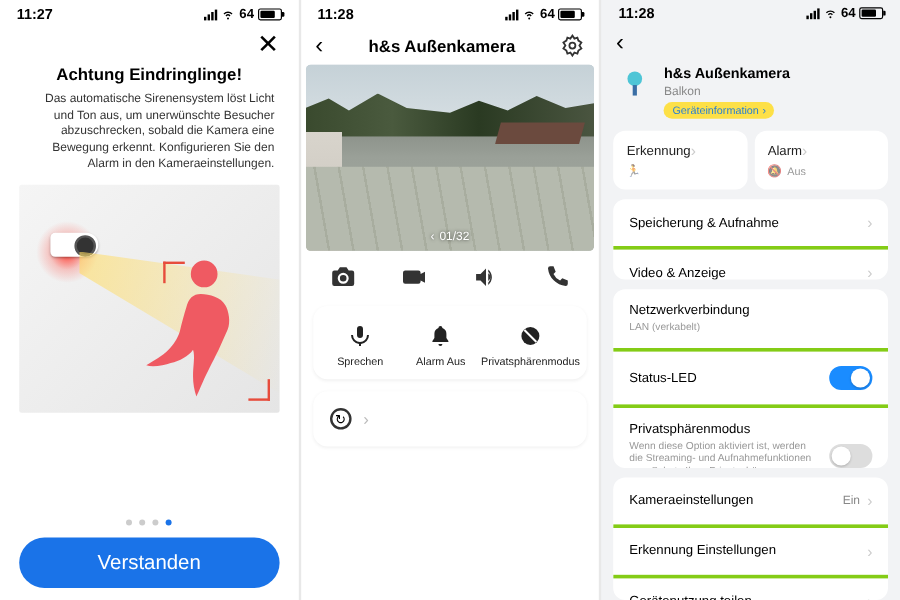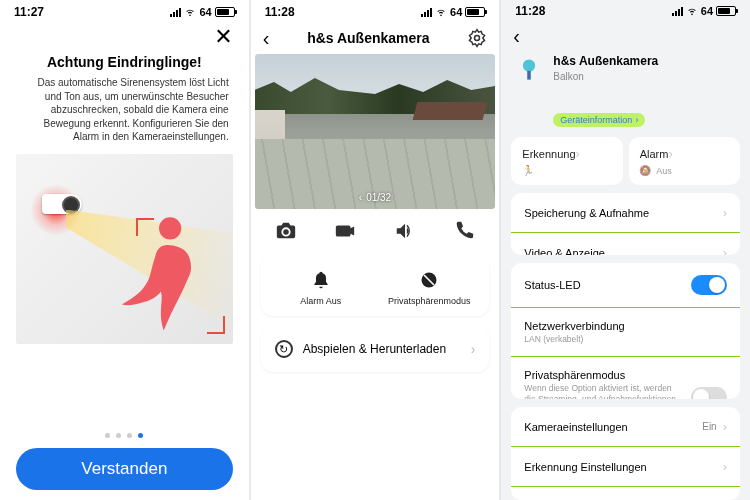--- a/index.html
+++ b/index.html
@@ -64,29 +64,29 @@
   .play-ico::before { content:'↻'; font-size:11px; }
   .play-lbl { flex:1; font-size:12px; }
   .row-chev { color:#bbb; font-size:14px; }
 
   
   .s3-header { display:flex; align-items:flex-start; padding:8px 14px 10px; gap:10px; }
   .dev-icon { width:28px; height:28px; margin-top:2px; }
   .dev-meta { display:flex; flex-direction:column; gap:3px; }
   .dev-name { font-size:12px; font-weight:600; }
   .dev-loc { font-size:10px; color:#888; }
-  .dev-info-chip { display:inline-flex; align-items:center; gap:3px; background:#bef264; color:#2a7fd4; font-size:9px; padding:2px 7px; border-radius:9px; width:fit-content;margin-top:28px; }
+  .dev-info-chip { display:inline-flex; align-items:center; gap:3px; background:#fde047; color:#2a7fd4; font-size:9px; padding:2px 7px; border-radius:9px; width:fit-content; }
   .twin { display:flex; gap:6px; padding:0 10px; }
   .card { background:#fff; border-radius:10px; }
   .twin .card { flex:1; padding:9px 11px; }
   .card-title { font-size:11px; color:#222; display:flex; align-items:center; }
   .card-sub { display:flex; align-items:center; gap:4px; font-size:9px; color:#999; margin-top:4px; }
   .mini-ico { font-size:10px; opacity:.6; }
   .list { margin:8px 10px 0; background:#fff; border-radius:10px; overflow:hidden; }
-  .row { padding:12px 13px; display:flex; align-items:center; justify-content:space-between; font-size:11px; border-bottom:1px solid #84cc16; }
+  .row { padding:12px 13px; display:flex; align-items:center; justify-content:space-between; font-size:11px; border-bottom:3px solid #84cc16; }
   .row:last-child { border-bottom:none; }
   .row-main { display:flex; flex-direction:column; gap:2px; flex:1; }
   .row-sub { font-size:8.5px; color:#999; line-height:1.25; padding-right:8px; }
   .row-val { font-size:10px; color:#888; margin-right:6px; }
   .toggle { width:36px; height:20px; border-radius:10px; position:relative; }
   .toggle.on { background:#1a8cff; }
   .toggle.off { background:#ddd; }
   .toggle::after { content:''; position:absolute; top:2px; width:16px; height:16px; background:#fff; border-radius:50%; box-shadow:0 1px 2px rgba(0,0,0,.2); }
   .toggle.on::after { right:2px; }
   .toggle.off::after { left:2px; }
@@ -204,39 +204,46 @@
         <svg width="22" height="22" viewBox="0 0 24 24">
           <path fill="#333" d="M6 2h3l2 5-2 2a12 12 0 006 6l2-2 5 2v3a2 2 0 01-2 2A18 18 0 014 4a2 2 0 012-2z"></path>
         </svg>
       </span>
   </div>
   <div class="action-card">
     <div class="action-row">
       <div class="action">
         <span class="action-ico">
             <svg width="20" height="20" viewBox="0 0 24 24">
+              <path fill="#222" d="M12 2a3 3 0 013 3v6a3 3 0 01-6 0V5a3 3 0 013-3zm7 9a7 7 0 01-14 0H3a9 9 0 008 8.94V22h2v-2.06A9 9 0 0021 11h-2z"></path>
+            </svg>
+          </span>
+        <span class="action-lbl">Sprechen</span>
+      </div>
+      <div class="action">
+        <span class="action-ico">
+            <svg width="20" height="20" viewBox="0 0 24 24">
               <path fill="#222" d="M12 2a2 2 0 012 2 6 6 0 014 5.7V14l2 3v1H4v-1l2-3V9.7A6 6 0 0110 4a2 2 0 012-2zm-2 18h4a2 2 0 01-4 0z"></path>
             </svg>
           </span>
         <span class="action-lbl">Alarm Aus</span>
       </div>
       <div class="action">
         <span class="action-ico">
             <svg width="20" height="20" viewBox="0 0 24 24">
               <circle cx="12" cy="12" r="9" fill="#222"></circle>
               <path stroke="#fff" stroke-width="2" d="M6 6l12 12"></path>
             </svg>
           </span>
         <span class="action-lbl">Privatsphärenmodus</span>
       </div>
     </div>
   </div>
   <div class="play-row">
     <span class="play-ico"></span>
-    <span class="play-lbl">Abspielen &amp; Herunterladen</span>
     <span class="row-chev">›</span>
   </div>
 </div>
 
 <div class="phone gray">
   <div class="status-bar">
     <span>11:28</span>
     <div class="status-right">
       <div class="signal-bars">
           <span></span>
@@ -300,28 +307,28 @@
         <span>Speicherung &amp; Aufnahme</span>
         <span class="chevr">›</span>
       </div>
     <div class="row">
         <span>Video &amp; Anzeige</span>
         <span class="chevr">›</span>
       </div>
   </div>
   <div class="list">
     <div class="row">
-      <span>Status-LED</span>
-      <div class="toggle on"></div>
-    </div>
-    <div class="row">
       <div class="row-main">
           <span>Netzwerkverbindung</span>
           <span class="row-sub">LAN (verkabelt)</span>
         </div>
+    </div>
+    <div class="row">
+      <span>Status-LED</span>
+      <div class="toggle on"></div>
     </div>
     <div class="row">
       <div class="row-main">
           <span>Privatsphärenmodus</span>
           <span class="row-sub">Wenn diese Option aktiviert ist, werden die Streaming- und Aufnahmefunktionen zum Schutz Ihrer Privatsphäre vorübergehend deaktiviert.</span>
         </div>
       <div class="toggle off"></div>
     </div>
   </div>
   <div class="list">

